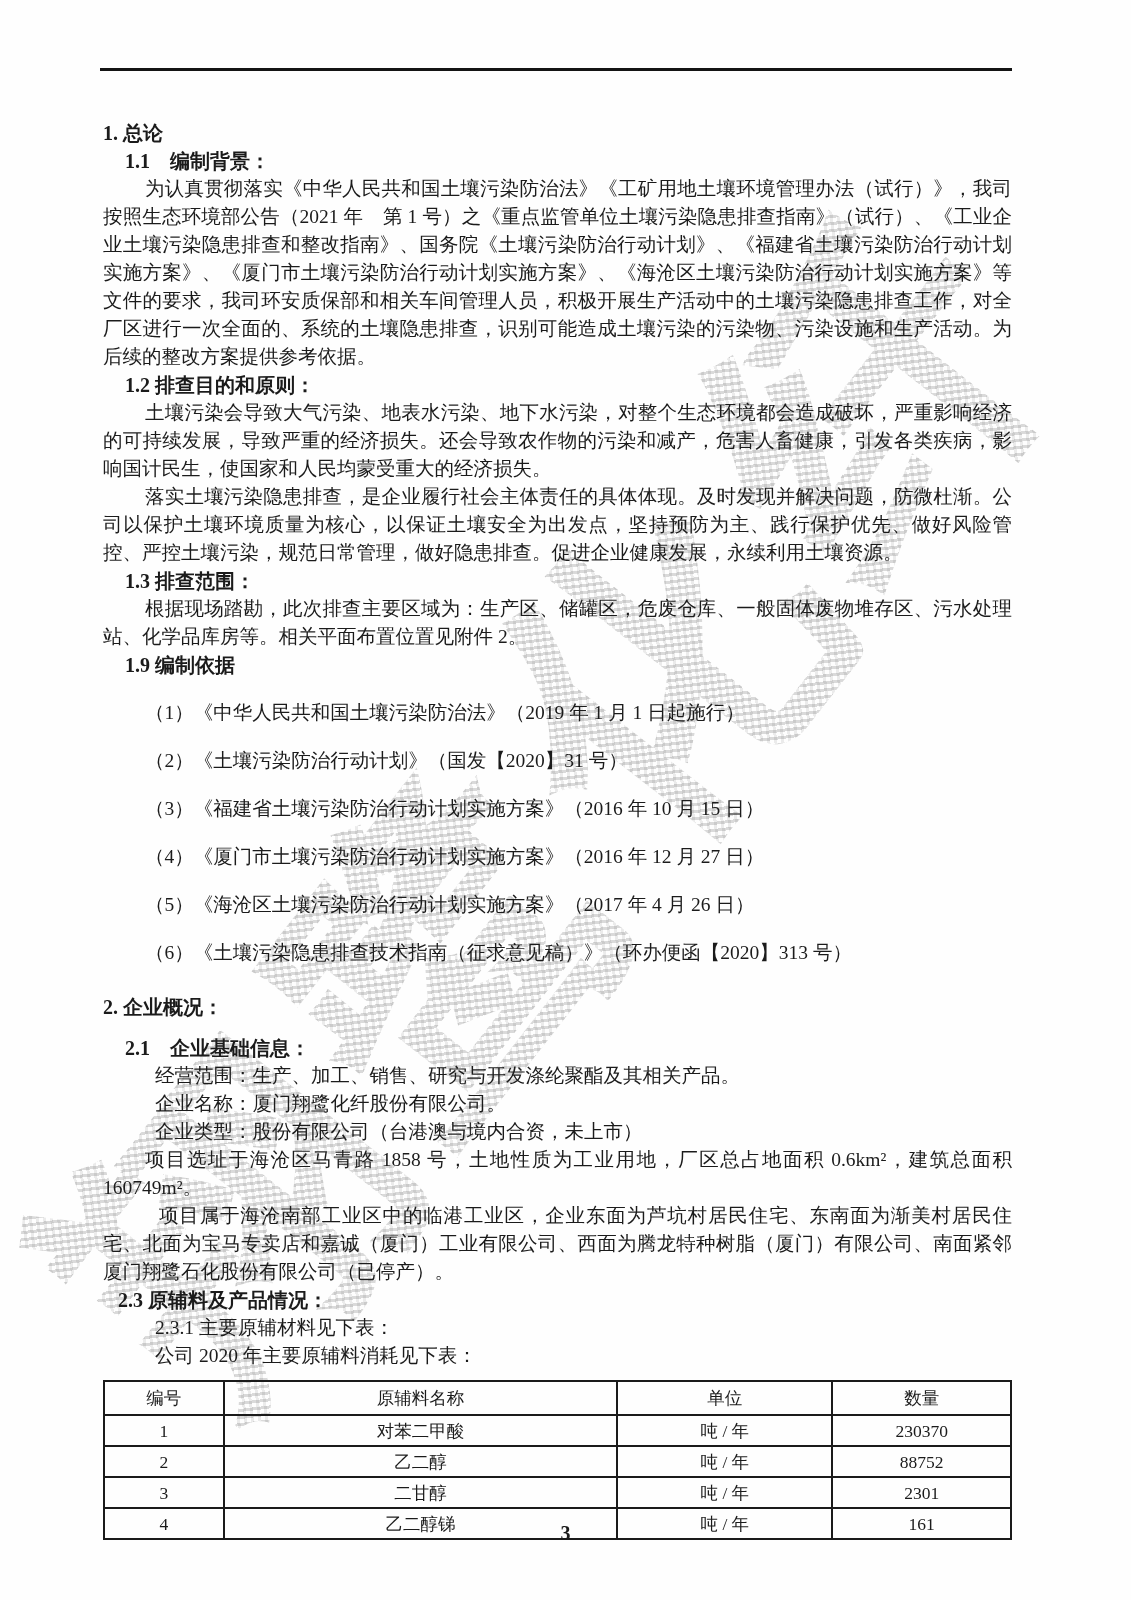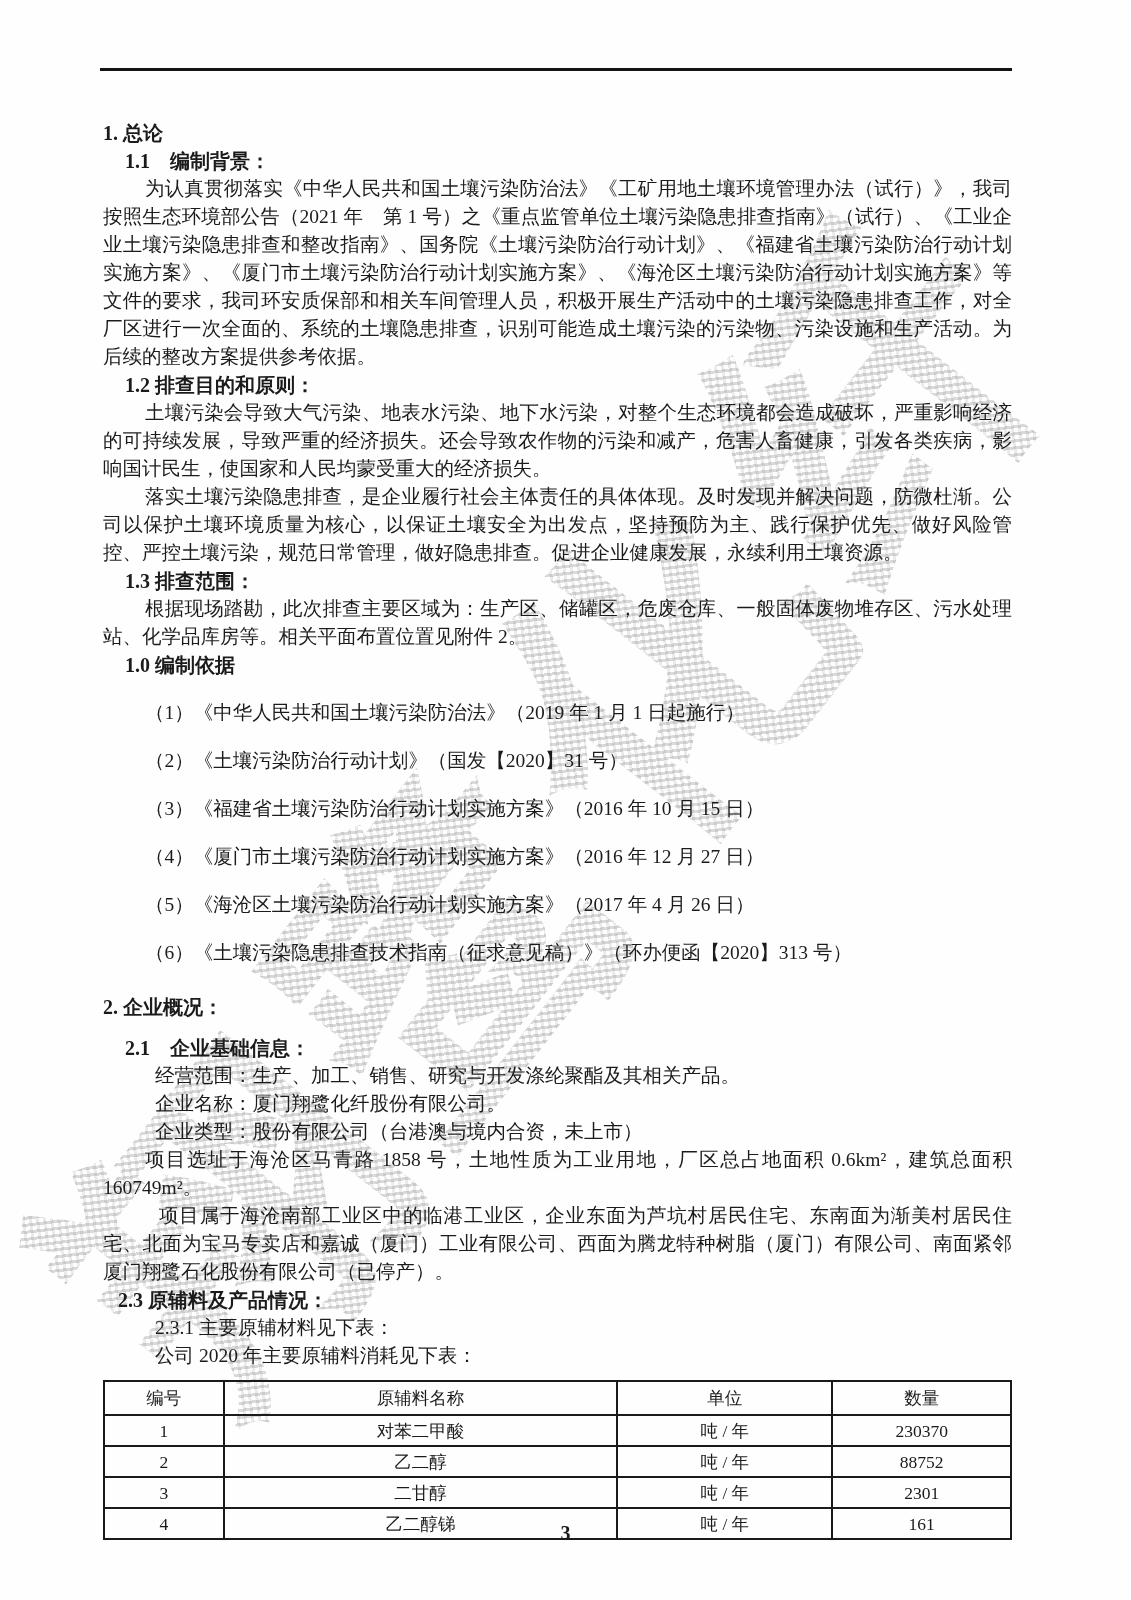--- a/index.html
+++ b/index.html
@@ -103,21 +103,21 @@
     <p class="h2">1.1　编制背景：</p>
     <p class="para">为认真贯彻落实《中华人民共和国土壤污染防治法》《工矿用地土壤环境管理办法（试行）》，我司按照生态环境部公告（2021 年　第 1 号）之《重点监管单位土壤污染隐患排查指南》（试行）、《工业企业土壤污染隐患排查和整改指南》、国务院《土壤污染防治行动计划》、《福建省土壤污染防治行动计划实施方案》、《厦门市土壤污染防治行动计划实施方案》、《海沧区土壤污染防治行动计划实施方案》等文件的要求，我司环安质保部和相关车间管理人员，积极开展生产活动中的土壤污染隐患排查工作，对全厂区进行一次全面的、系统的土壤隐患排查，识别可能造成土壤污染的污染物、污染设施和生产活动。为后续的整改方案提供参考依据。</p>
 
     <p class="h2">1.2 排查目的和原则：</p>
     <p class="para">土壤污染会导致大气污染、地表水污染、地下水污染，对整个生态环境都会造成破坏，严重影响经济的可持续发展，导致严重的经济损失。还会导致农作物的污染和减产，危害人畜健康，引发各类疾病，影响国计民生，使国家和人民均蒙受重大的经济损失。</p>
     <p class="para">落实土壤污染隐患排查，是企业履行社会主体责任的具体体现。及时发现并解决问题，防微杜渐。公司以保护土壤环境质量为核心，以保证土壤安全为出发点，坚持预防为主、践行保护优先、做好风险管控、严控土壤污染，规范日常管理，做好隐患排查。促进企业健康发展，永续利用土壤资源。</p>
 
     <p class="h2">1.3 排查范围：</p>
     <p class="para">根据现场踏勘，此次排查主要区域为：生产区、储罐区，危废仓库、一般固体废物堆存区、污水处理站、化学品库房等。相关平面布置位置见附件 2。</p>
 
-    <p class="h2">1.0 编制依据</p>
+    <p class="h2">1.9 编制依据</p>
     <p class="list-item">（1）《中华人民共和国土壤污染防治法》（2019 年 1 月 1 日起施行）</p>
     <p class="list-item">（2）《土壤污染防治行动计划》（国发【2020】31 号）</p>
     <p class="list-item">（3）《福建省土壤污染防治行动计划实施方案》（2016 年 10 月 15 日）</p>
     <p class="list-item">（4）《厦门市土壤污染防治行动计划实施方案》（2016 年 12 月 27 日）</p>
     <p class="list-item">（5）《海沧区土壤污染防治行动计划实施方案》（2017 年 4 月 26 日）</p>
     <p class="list-item">（6）《土壤污染隐患排查技术指南（征求意见稿）》（环办便函【2020】313 号）</p>
 
     <p class="h1 gap-lg">2. 企业概况：</p>
 
     <p class="h2 gap-sm">2.1　企业基础信息：</p>

